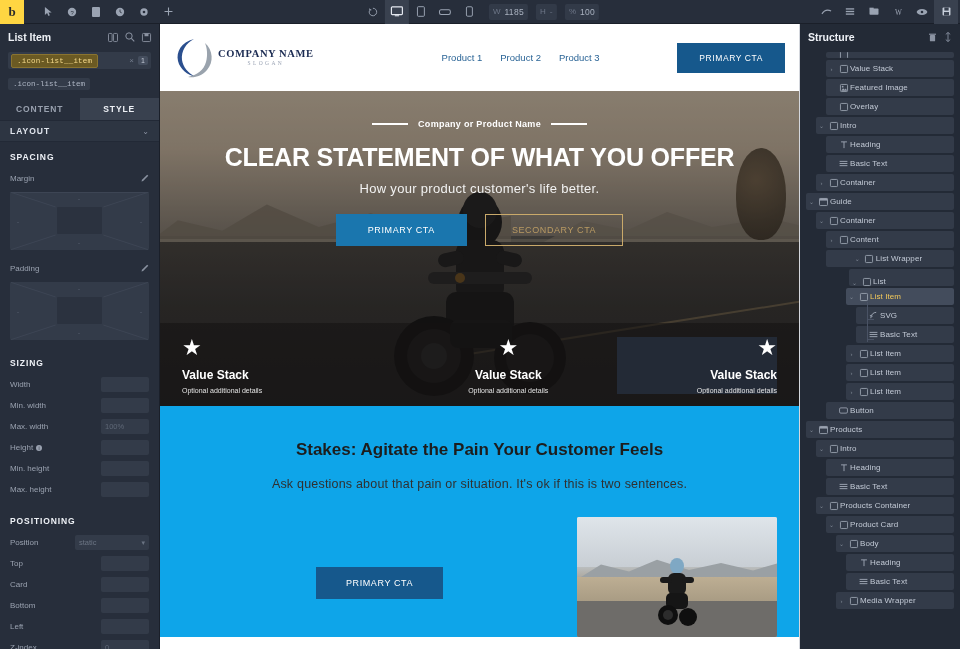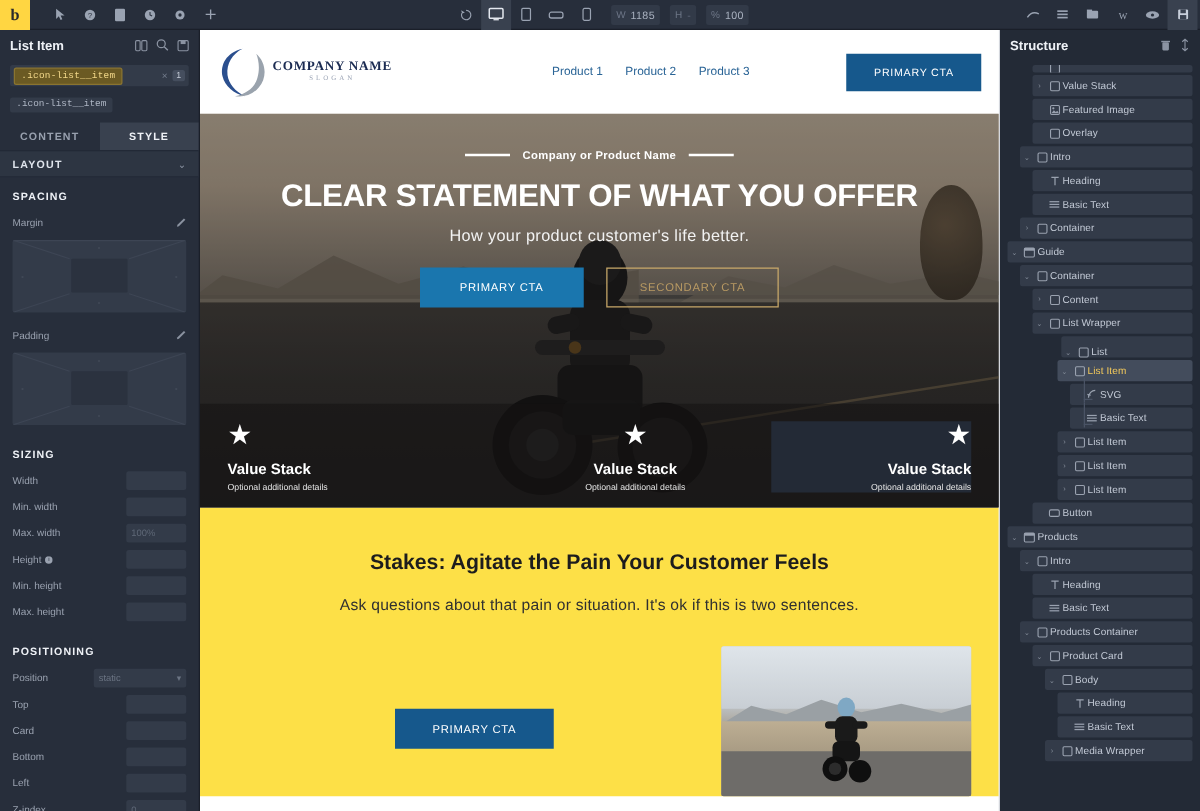--- a/index.html
+++ b/index.html
@@ -223,21 +223,21 @@
     background: rgba(20,19,18,.55); padding: 14px 22px 12px; z-index:6;
   }
   .vs { flex:1; display:flex; flex-direction:column; }
   .vs.center { align-items:center; }
   .vs.right { align-items:flex-end; }
   .vs .star { color:#fff; font-size:22px; line-height:1; margin-bottom:9px; }
   .vs .vs-title { color:#fff; font-size:12px; font-weight:bold; }
   .vs .vs-sub { color:#e3e3e3; font-size:7px; margin-top:5px; }
 
   
-  .stakes { padding: 34px 0 0; background:#fde047; text-align:center; }
+  .stakes { padding: 34px 0 0; background:#0ea5e9; text-align:center; }
   .stakes h2 { font-size:17px; color:#1d1d1d; font-weight:bold; }
   .stakes p.lead { font-size:12.5px; color:#303030; margin-top:17px; letter-spacing:.2px; }
   .stakes-body { display:flex; margin-top:26px; padding:0 22px; align-items:flex-start; }
   .stakes-col { flex:1; text-align:center; padding-top:26px; }
   .stakes-col p { font-size:9px; color:#2f2f2f; }
   .stakes-col .btn-primary2 {
     display:inline-block; background:#16588c; color:#fff; font-size:9px;
     letter-spacing:.6px; padding:11px 30px; margin-top:24px;
   }
   .stakes-img {
@@ -824,21 +824,21 @@
           </div>
           <div class="tnode" style="margin-left: 26px;">
             <span class="tarrow">›</span>
             <span class="tico">
               <svg width="8" height="8" viewBox="0 0 9 9">
                 <rect x="0.5" y="0.5" width="8" height="8" rx="1" stroke="currentColor" fill="none"></rect>
               </svg>
             </span>
             <span class="tlabel">Content</span>
           </div>
-          <div class="tnode" style="margin-left: 26px;">
+          <div class="tnode" style="margin-left: 26px; justify-content: center;">
             <span class="tarrow">⌄</span>
             <span class="tico">
               <svg width="8" height="8" viewBox="0 0 9 9">
                 <rect x="0.5" y="0.5" width="8" height="8" rx="1" stroke="currentColor" fill="none"></rect>
               </svg>
             </span>
             <span class="tlabel">List Wrapper</span>
           </div>
           <div class="tnode" style="margin-left: 49px; align-items: flex-end;">
             <span class="tarrow">⌄</span>

